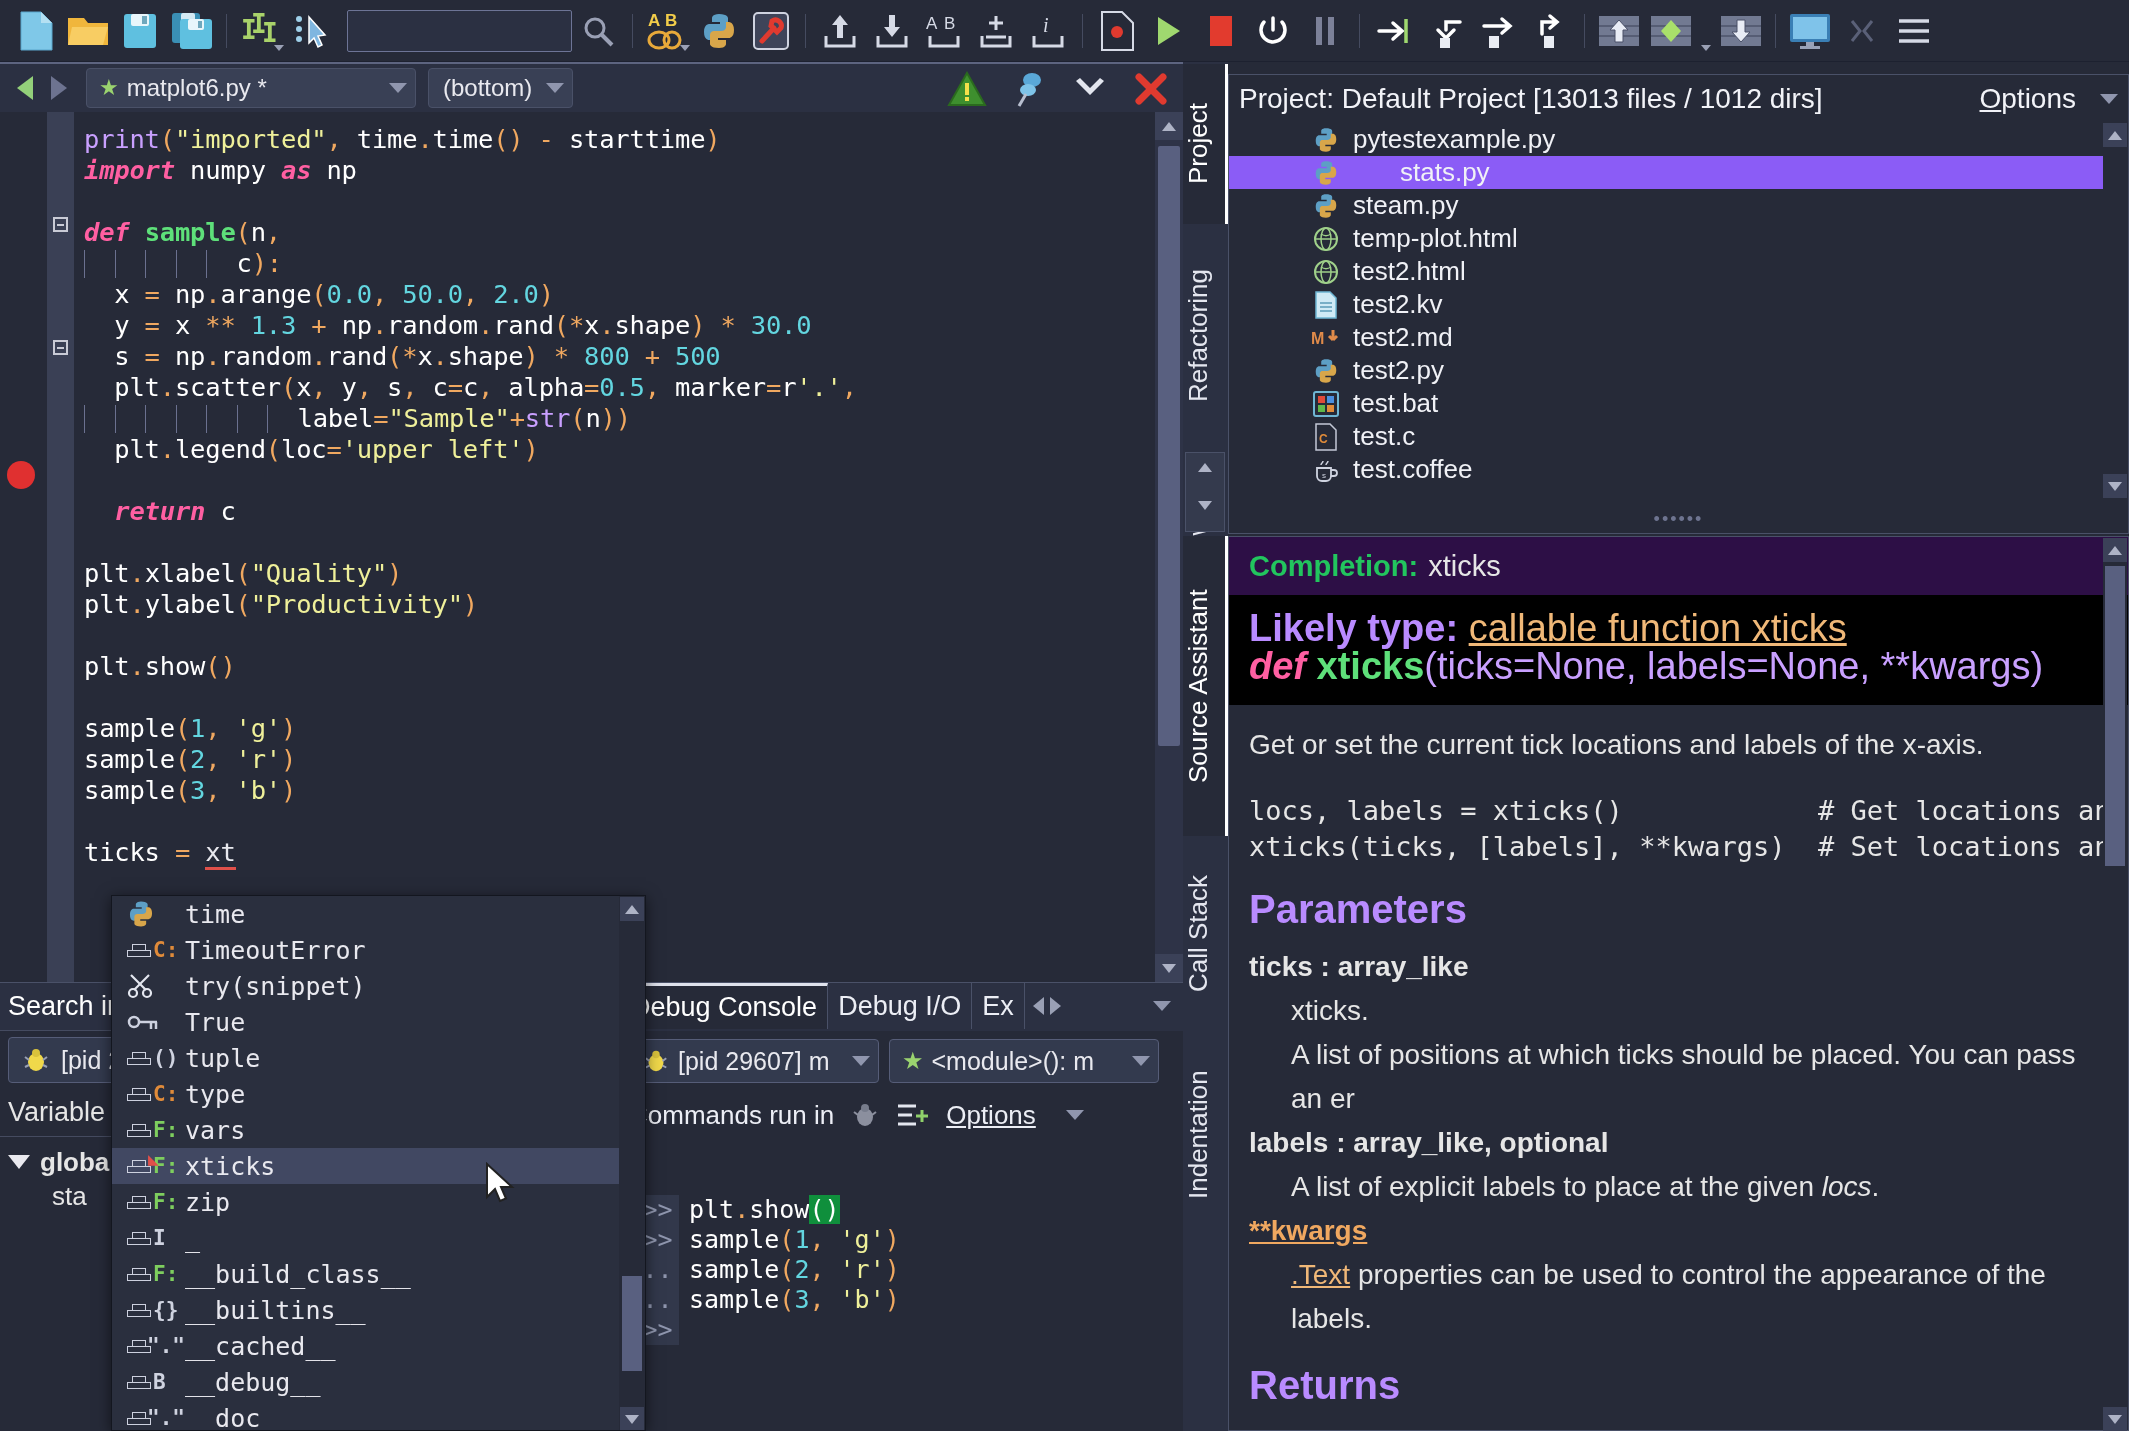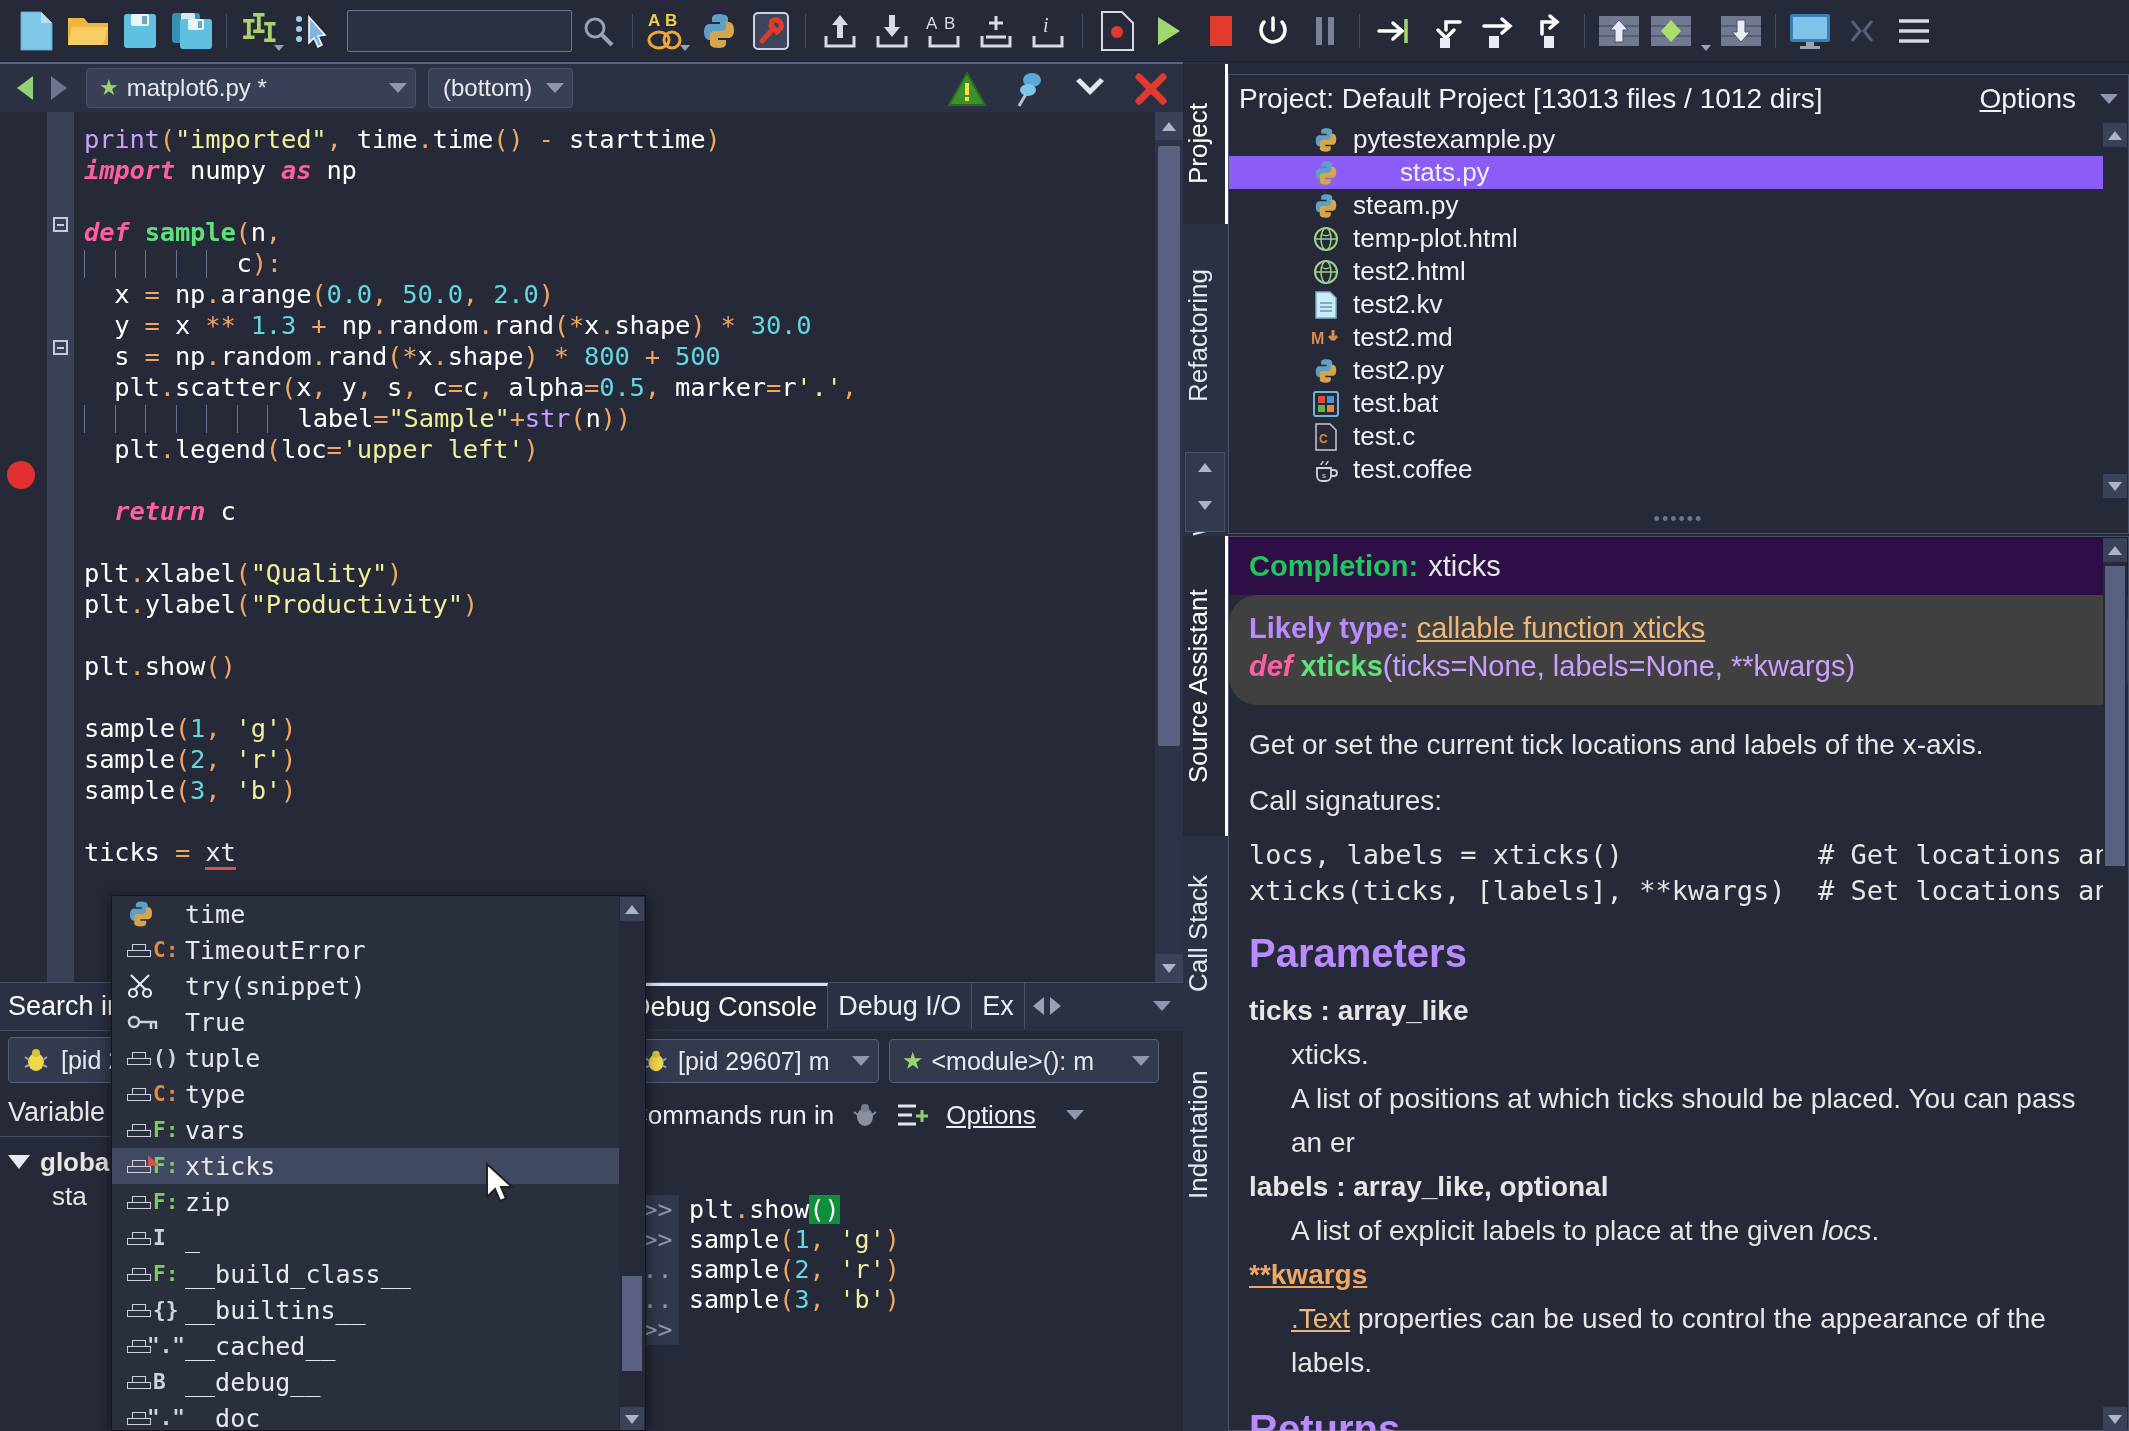--- a/index.html
+++ b/index.html
@@ -147,21 +147,21 @@
   .tree { position:absolute; left:0; top:48px; width:875px; height:375px; overflow:hidden; }
   .trow2 { height:33px; display:flex; align-items:center; padding-left:80px; font-size:26px; color:#f0f1f6; cursor:pointer; }
   .trow2.sel { background:#8b5cf6;gap:47px; }
   .trow2 .fi { width:34px; flex:0 0 auto; display:flex; align-items:center; justify-content:center; margin-right:10px; }
   .proj-scroll { position:absolute; right:1px; top:48px; width:24px; height:375px; background:#262a38; }
   .grip { position:absolute; left:50%; transform:translateX(-50%); bottom:3px; color:#6e7490; font-size:18px; letter-spacing:2px; }
 
   .sa { position:absolute; left:45px; top:474px; width:901px; height:895px; background:#262a38; border:1px solid #4a5168; }
   .sa-comp { height:58px; background:#2d0f46; display:flex; align-items:center; padding-left:20px; font-size:29px; }
   .sa-comp .k { color:#22c55e; font-weight:bold; margin-right:10px; }
-  .sa-sig { background:#404040; padding:14px 20px 20px 20px; font-size:29px; line-height:38px;border-radius:28px; }
+  .sa-sig { background:#000000; padding:14px 20px 20px 20px; font-size:38px; line-height:38px; }
   .sa-sig .k { color:#b98bff; font-weight:bold; }
   .sa-sig .lnk { color:#f0b878; text-decoration:underline; }
   .sa-body { padding:18px 20px 0 20px; font-size:28px; line-height:44px; }
   .mono { font-family:"DejaVu Sans Mono", monospace; font-size:27px; line-height:36px; white-space:pre; }
   .h2 { color:#b98bff; font-size:40px; font-weight:bold; margin:22px 0 14px 0; }
   .pname { font-weight:bold; }
   .pdesc { padding-left:42px; }
   .kwg { color:#f0a860; text-decoration:underline; font-weight:bold; }
   .lnk2 { color:#f0b878; text-decoration:underline; }
   .sa-scroll { position:absolute; right:1px; top:1px; width:24px; height:893px; background:#262a38; }
@@ -761,21 +761,20 @@
           <span class="lnk">callable function xticks</span>
         </div>
         <div>
           <span style="color:#ff5fa2;font-style:italic;font-weight:bold">def</span>
           <span style="color:#5ee07a;font-weight:bold">xticks</span><span style="color:#c9a0ff">(ticks=None, labels=None, **kwargs)</span>
         </div>
       </div>
       <div class="sa-body">
         <div>Get or set the current tick locations and labels of the x-axis.</div>
         <div style="height:12px"></div>
-        <div>Call signatures:</div>
         <div style="height:14px"></div>
         <div class="mono">locs, labels = xticks()            # Get locations and</div>
         <div class="mono">xticks(ticks, [labels], **kwargs)  # Set locations and</div>
 
         <div class="h2">Parameters</div>
 
         <div class="pname">ticks : array_like</div>
         <div class="pdesc">xticks.</div>
         <div class="pdesc">A list of positions at which ticks should be placed. You can pass an er</div>
         <div class="pname">labels : array_like, optional</div>

